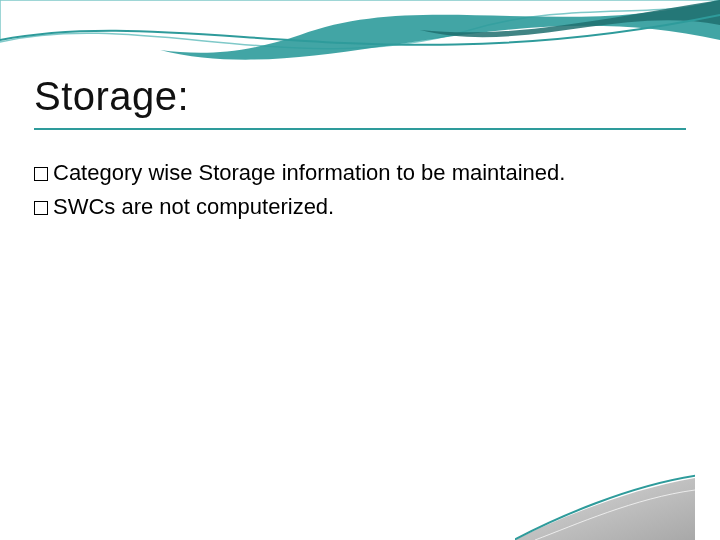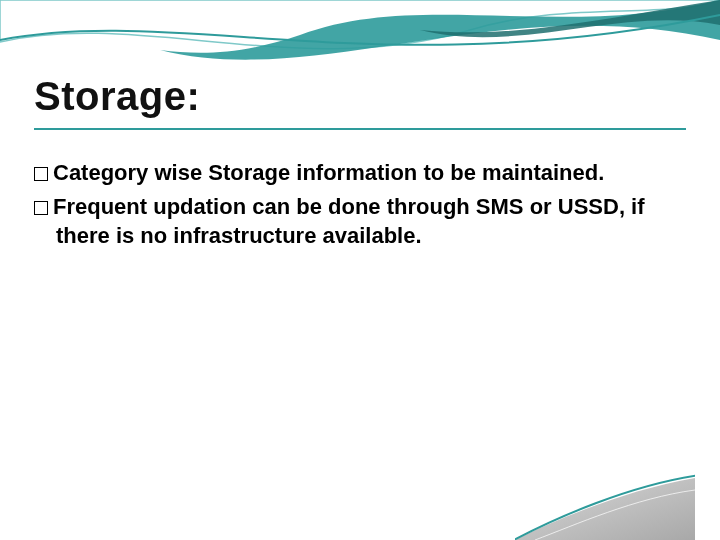--- a/index.html
+++ b/index.html
@@ -10,21 +10,20 @@
     font-family: Arial, Helvetica, sans-serif;
     background: #ffffff;
     overflow: hidden;
     position: relative;
   }
   .slide {
     position: relative;
     width: 695px;
     height: 540px;
     box-sizing: border-box;
-    font-weight: bold;
   }
   
   .wave-top {
     position: absolute;
     top: 0;
     left: 0;
     width: 720px;
     height: 90px;
     overflow: hidden;
     pointer-events: none;
@@ -91,21 +90,21 @@
       <path d="M420 30 C 520 55, 620 5, 720 25 L 720 0 C 620 15, 520 40, 420 30 Z" fill="#1E6E6E" opacity="0.85"></path>
       <path d="M0 40 C 180 5, 380 85, 720 15" fill="none" stroke="#2E9B9B" stroke-width="2"></path>
     </svg>
   </div>
 
   <div class="title">Storage:</div>
   <div class="underline"></div>
 
   <div class="body">
     <span class="bullet"><span class="glyph"></span><span>Category wise Storage information to be maintained.</span></span>
-    <span class="bullet"><span class="glyph"></span><span>Frequent updation can be done through SMS or USSD, if there is no infrastructure available.</span></span>
+    <span class="bullet"><span class="glyph"></span><span>SWCs are not computerized.</span></span>
   </div>
 
   <div class="corner-br">
     <svg width="180" height="70" viewBox="0 0 180 70">
       <defs>
         <linearGradient id="g1" x1="0" y1="0" x2="1" y2="1">
           <stop offset="0" stop-color="#d9d9d9"></stop>
           <stop offset="1" stop-color="#a8a8a8"></stop>
         </linearGradient>
       </defs>

